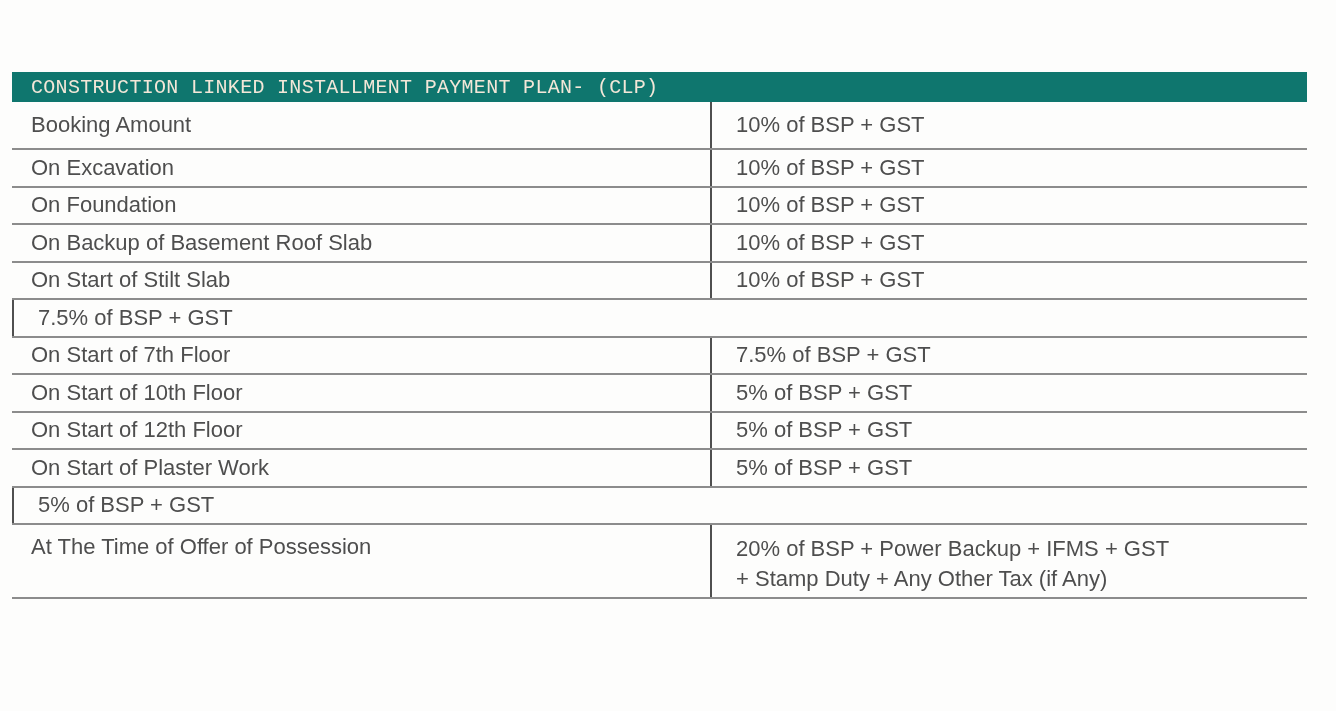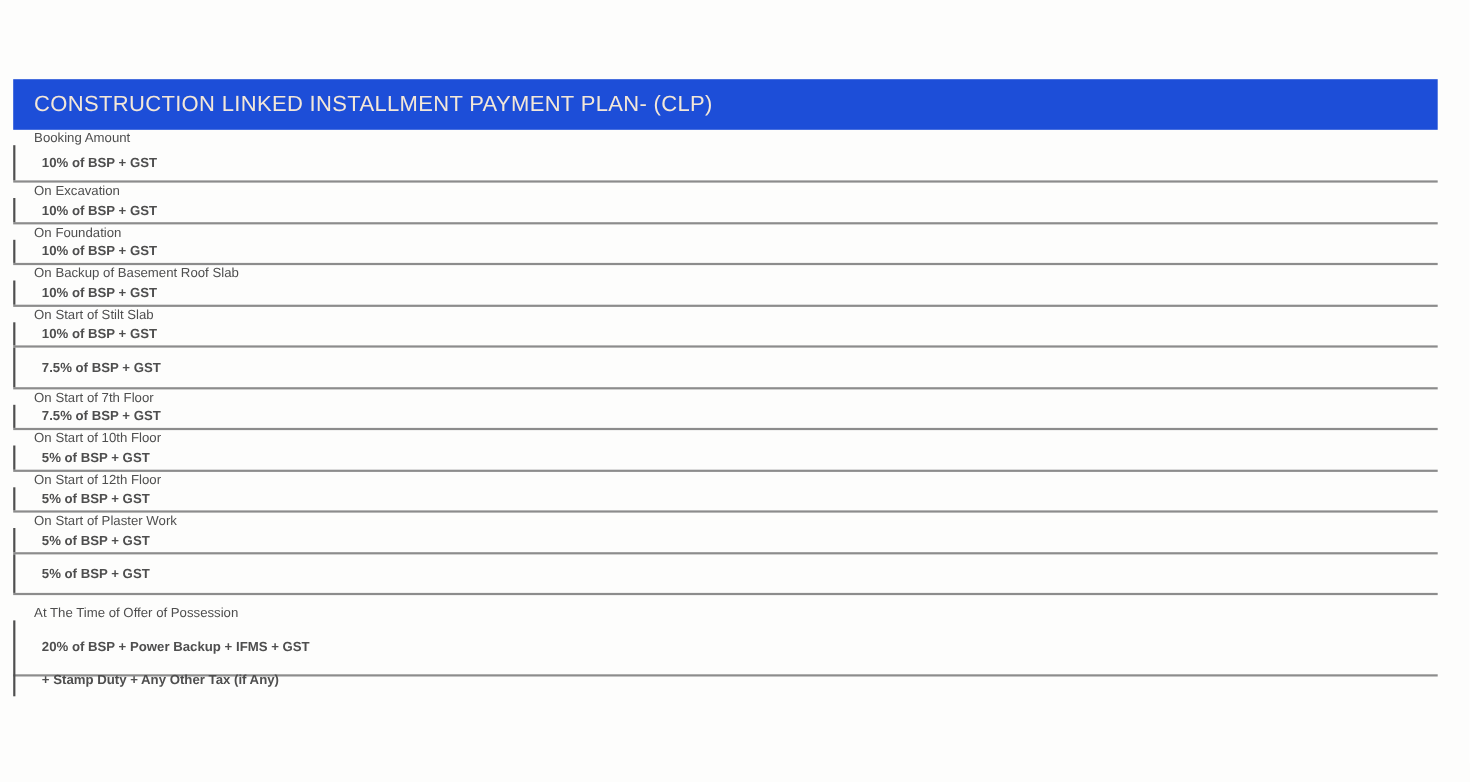--- a/index.html
+++ b/index.html
@@ -15,57 +15,56 @@
     font-family: "Liberation Sans", sans-serif;
     overflow: hidden;
   }
   .table-wrap {
     position: absolute;
     left: 12px;
     top: 72px;
     width: 1295px;
   }
   .header-bar {
-    height: 46px;
-    background: #1d4ed8;
+    height: 30px;
+    background: #0f766e;
     color: #f3e7d8;
     display: flex;
     align-items: center;
     padding-left: 19px;
     font-size: 20px;
     font-weight: 400;
     letter-spacing: 0.3px;
     box-sizing: border-box;
+    font-family: Liberation Mono, monospace;
   }
   .row {
     display: flex;
     height: 37.5px;
     border-bottom: 2px solid #8c8c8c;
     box-sizing: border-box;
     color: #4e4e4e;
-    font-size: 12px;
-    flex-direction: column;
+    font-size: 22px;
   }
   .row.first { height: 48px; }
   .row.last  { height: 74px; }
   .cell-left {
     width: 698px;
     box-sizing: border-box;
     padding-left: 19px;
     display: flex;
     align-items: center;
   }
   .cell-right {
     flex: 1;
     box-sizing: border-box;
     border-left: 2px solid #4f4f4f;
     padding-left: 24px;
     display: flex;
     align-items: center;
-    font-weight: bold;
   }
   .row.last .cell-left,
   .row.last .cell-right {
     align-items: flex-start;
     padding-top: 9px;
   }
   .row.last .cell-right {
     display: block;
   }
   .row.last .cell-right .pay-line {

